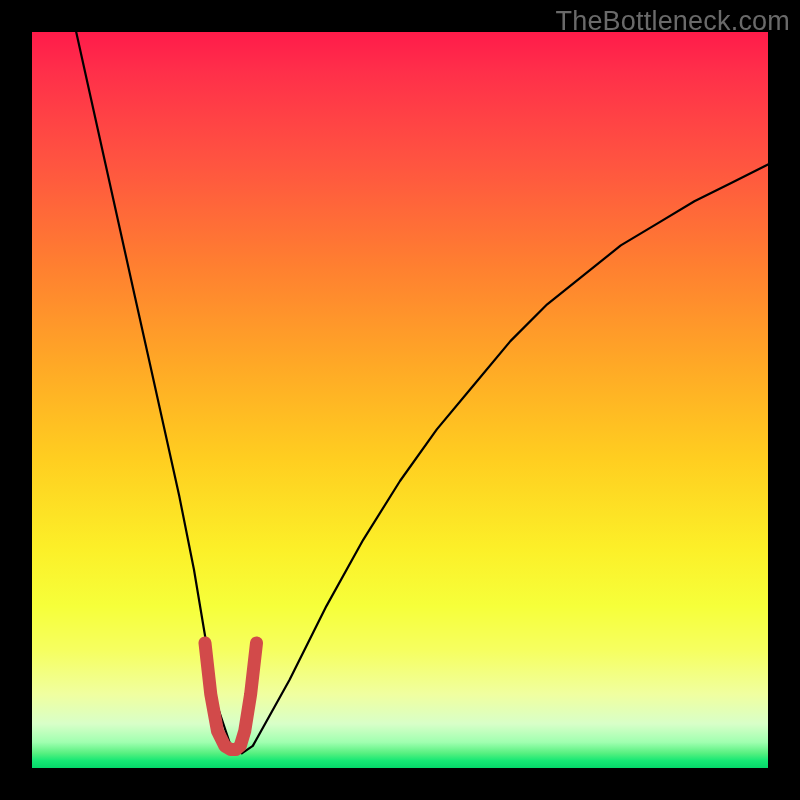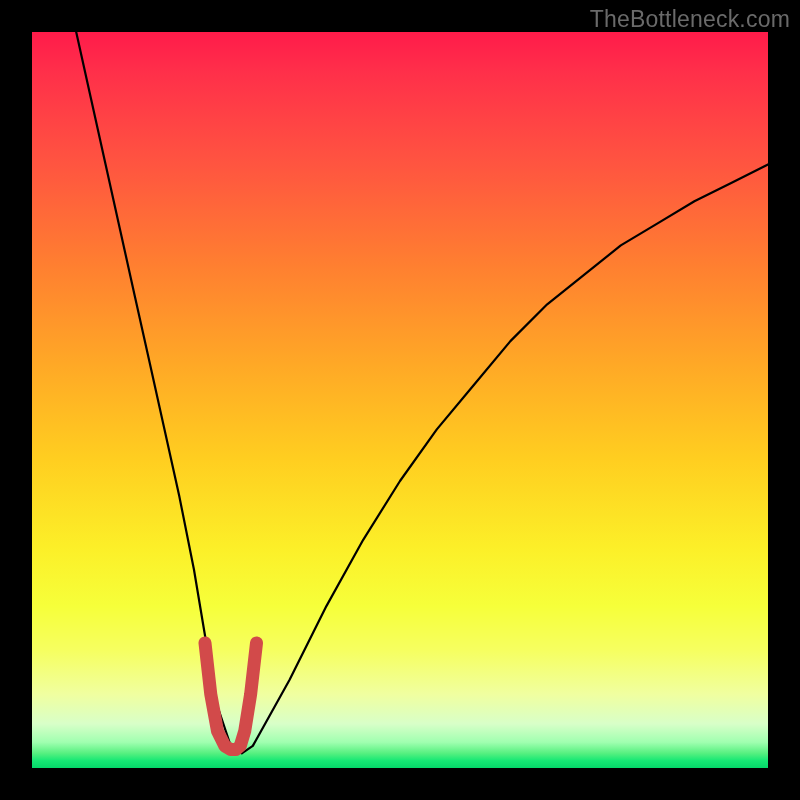--- a/index.html
+++ b/index.html
@@ -44,21 +44,21 @@
       #56f080 98%,
       #16e874 99%,
       #05d86a 100%
     );
   }
   .watermark {
     position: absolute;
     top: 6px;
     right: 10px;
     color: #6a6a6a;
-    font-size: 23px;
+    font-size: 27px;
     letter-spacing: 0.2px;
     font-weight: 400;
   }
   svg.curves {
     position: absolute;
     top: 0;
     left: 0;
   }
 </style>
 </head>

